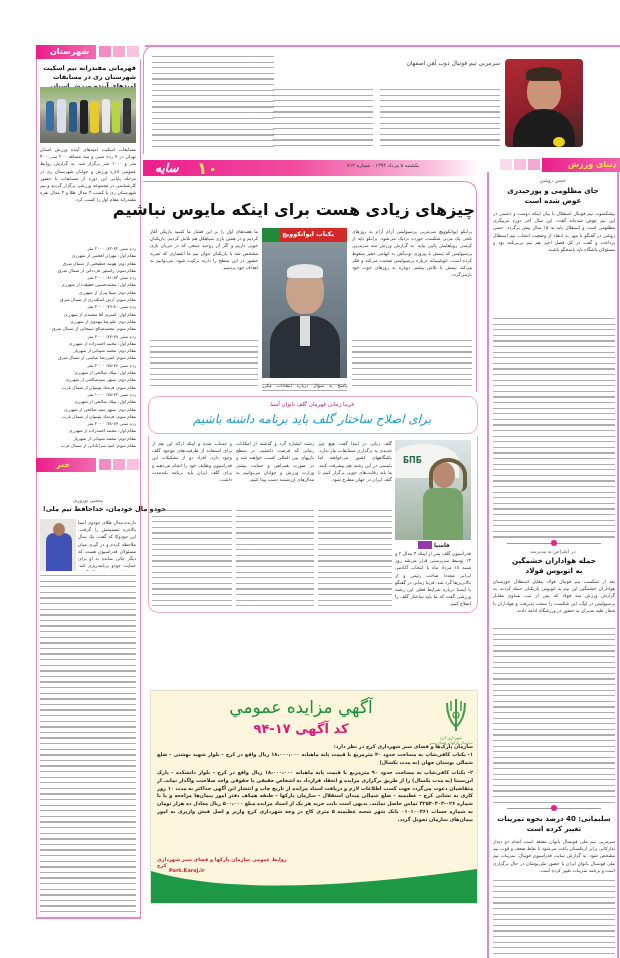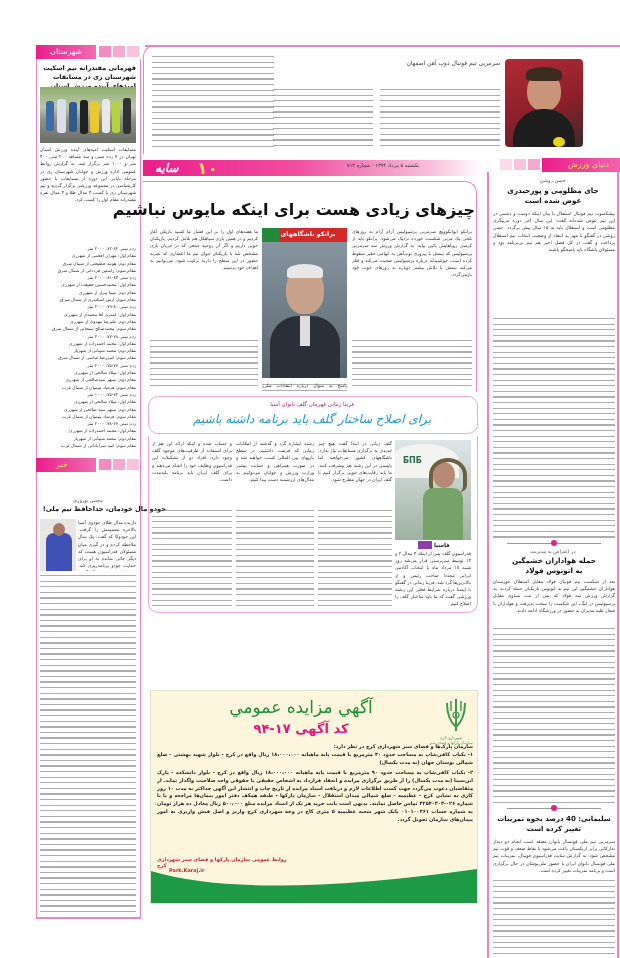--- a/index.html
+++ b/index.html
@@ -7,21 +7,21 @@
   .abs{position:absolute;}
   .rtl{direction:rtl;text-align:right;}
   .txt{font-size:4.6px;line-height:7.2px;color:#333;text-align:justify;direction:rtl;}
   .lines{background:repeating-linear-gradient(to bottom,#6a6a6a 0,#6a6a6a 1.3px,transparent 1.3px,transparent 5.6px);opacity:.55;}
   .pinkbar{background:linear-gradient(to right,#ec1e8c,#f26bb0);}
   .sqs{display:flex;gap:2px;}
   .sqs span{display:block;width:12px;height:11px;background:#f38cc2;}
   .sqs span:nth-child(2){background:#f6a8d0;}
   .sqs span:nth-child(3){background:#f9c3de;}
   .sqs span:nth-child(4){background:#fbdaea;}
-  .label-tag{color:#fff;font-weight:normal;font-size:8px;padding:0 6px;line-height:14px;}
+  .label-tag{color:#fff;font-weight:bold;font-size:8px;padding:0 6px;line-height:14px;}
   .h-bold{font-weight:bold;color:#111;}
   .photo{background:#7a7a7a;overflow:hidden;}
 </style>
 </head>
 <body>
 
 <div class="abs" style="left:145px;top:45px;width:475px;height:112px;">
   <div class="abs" style="left:0;top:0;width:475px;height:2px;background:#e986bd;"></div>
   <div class="abs" style="left:360px;top:14px;width:78px;height:88px;border-radius:4px;background:linear-gradient(160deg,#b02b35 0%,#8c1f2a 55%,#3b2a2a 100%);overflow:hidden;">
     <div class="abs" style="left:22px;top:12px;width:34px;height:40px;border-radius:50% 50% 45% 45%;background:#c99477;"></div>
@@ -121,21 +121,21 @@
   <div class="abs" style="left:54px;top:0;font-size:17px;font-weight:bold;color:#fde34b;line-height:20px;">۱۰</div>
   <div class="abs" style="left:12px;top:1px;font-size:12px;font-weight:bold;color:#fff;line-height:18px;font-style:italic;">سایه</div>
   <div class="abs rtl" style="left:150px;top:4px;width:180px;font-size:5px;color:#333;text-align:center;">یکشنبه ۵ مرداد ۱۳۹۴ - شماره ۷۱۴</div>
   <div class="abs rtl" style="left:320px;top:3px;width:40px;font-size:8px;font-weight:bold;color:#fff;">ورزش</div>
 </div>
 
 <div class="abs" style="left:143px;top:181px;width:333px;height:210px;border:1.5px solid #e986bd;border-left:none;border-bottom:none;border-radius:0 12px 0 0;"></div>
 <div class="abs rtl h-bold" style="left:145px;top:200px;width:330px;font-size:16px;white-space:nowrap;text-align:center;letter-spacing:-0.3px;">چیزهای زیادی هست برای اینکه مایوس نباشیم</div>
 <div class="abs" style="left:262px;top:228px;width:85px;height:150px;background:linear-gradient(#8a9aa3,#5a6670);overflow:hidden;">
   <div class="abs" style="left:0;top:0;width:85px;height:14px;background:linear-gradient(to right,#23893a 0%,#23893a 20%,#d32929 21%,#d32929 100%);"></div>
-  <div class="abs" style="left:10px;top:2px;width:72px;font-size:6.4px;font-weight:bold;color:#fff;text-align:center;">برانکو باشگاههای</div>
+  <div class="abs" style="left:10px;top:2px;width:72px;font-size:6.4px;font-weight:bold;color:#fff;text-align:center;">یکباب ایوانکوویچ</div>
   <div class="abs" style="left:24px;top:40px;width:38px;height:46px;border-radius:45%;background:#c8a28a;"></div>
   <div class="abs" style="left:25px;top:36px;width:36px;height:14px;border-radius:50% 50% 10% 10%;background:#e8e8e8;"></div>
   <div class="abs" style="left:8px;top:88px;width:70px;height:62px;border-radius:28px 28px 0 0;background:#2b2f38;"></div>
   <div class="abs" style="left:38px;top:88px;width:10px;height:30px;background:#ddd;"></div>
 </div>
 <div class="abs txt" style="left:352px;top:228px;width:120px;height:160px;overflow:hidden;"><span>برانکو ایوانکوویچ سرمربی پرسپولیس آرام آرام به روزهای تلخی یک مربی شکست خورده نزدیک می‌شود. برانکو باید از کرسی رویاهایش پائین بیاید. به گزارش ورزش سه سرمربی پرسپولیس که تیمش با پیروزی توپ‌آهن به اتهامی حقیر سقوط کرده است، خوشبینانه درباره پرسپولیس صحبت می‌کند و فکر می‌کند تیمش با تلاش بیشتر دوباره به روزهای خوب خود بازمی‌گردد.</span></div>
 <div class="abs txt" style="left:262px;top:382px;width:85px;height:8px;overflow:hidden;"><span>پاسخ به سوال درباره انتقادات مکرر هواداران، دفاعی اینطور می‌گوید: هر کسی که نیاز در برابر بالاخره می‌خواهد هوادار یا غیرهوادار. شما یک بازی را دیدید اما نباید به این شکل قضاوت کرد. فوتبال یک بازی تیمی است و همه باید به شرایط عادت کنیم.</span></div>
 <div class="abs txt" style="left:150px;top:228px;width:108px;height:160px;overflow:hidden;"><span>ما هفته‌های اول را بر این فشار ما کسید بازیکن آغاز کردیم و در همین بازی سیاهکل هم تلاش کردیم. بازیکنان خوبی داریم و اگر آن روحیه جمعی که در جریان بازی مشخص شد با بازیکنان جوان تیم ما اعصاری که تجربه حضور در این سطح را دارند ترکیب شود، می‌توانیم به اهداف خود برسیم.</span></div>
 <div class="abs lines" style="left:262px;top:384px;width:85px;height:8px;"></div>
 <div class="abs lines" style="left:352px;top:340px;width:120px;height:50px;"></div>

